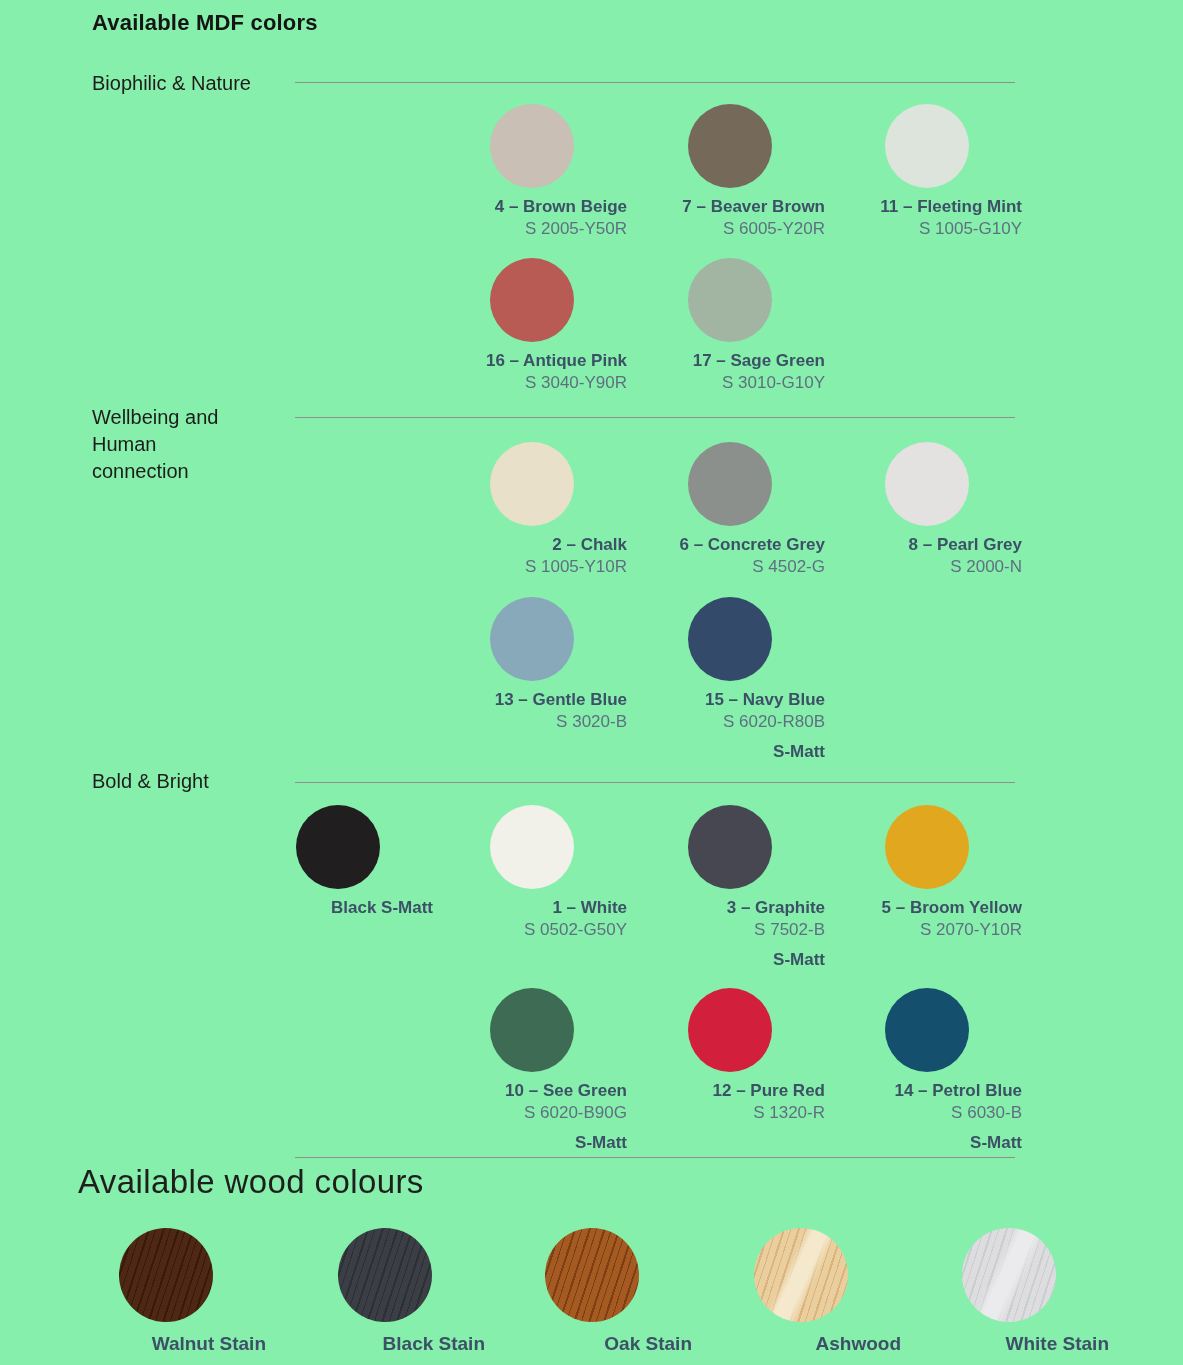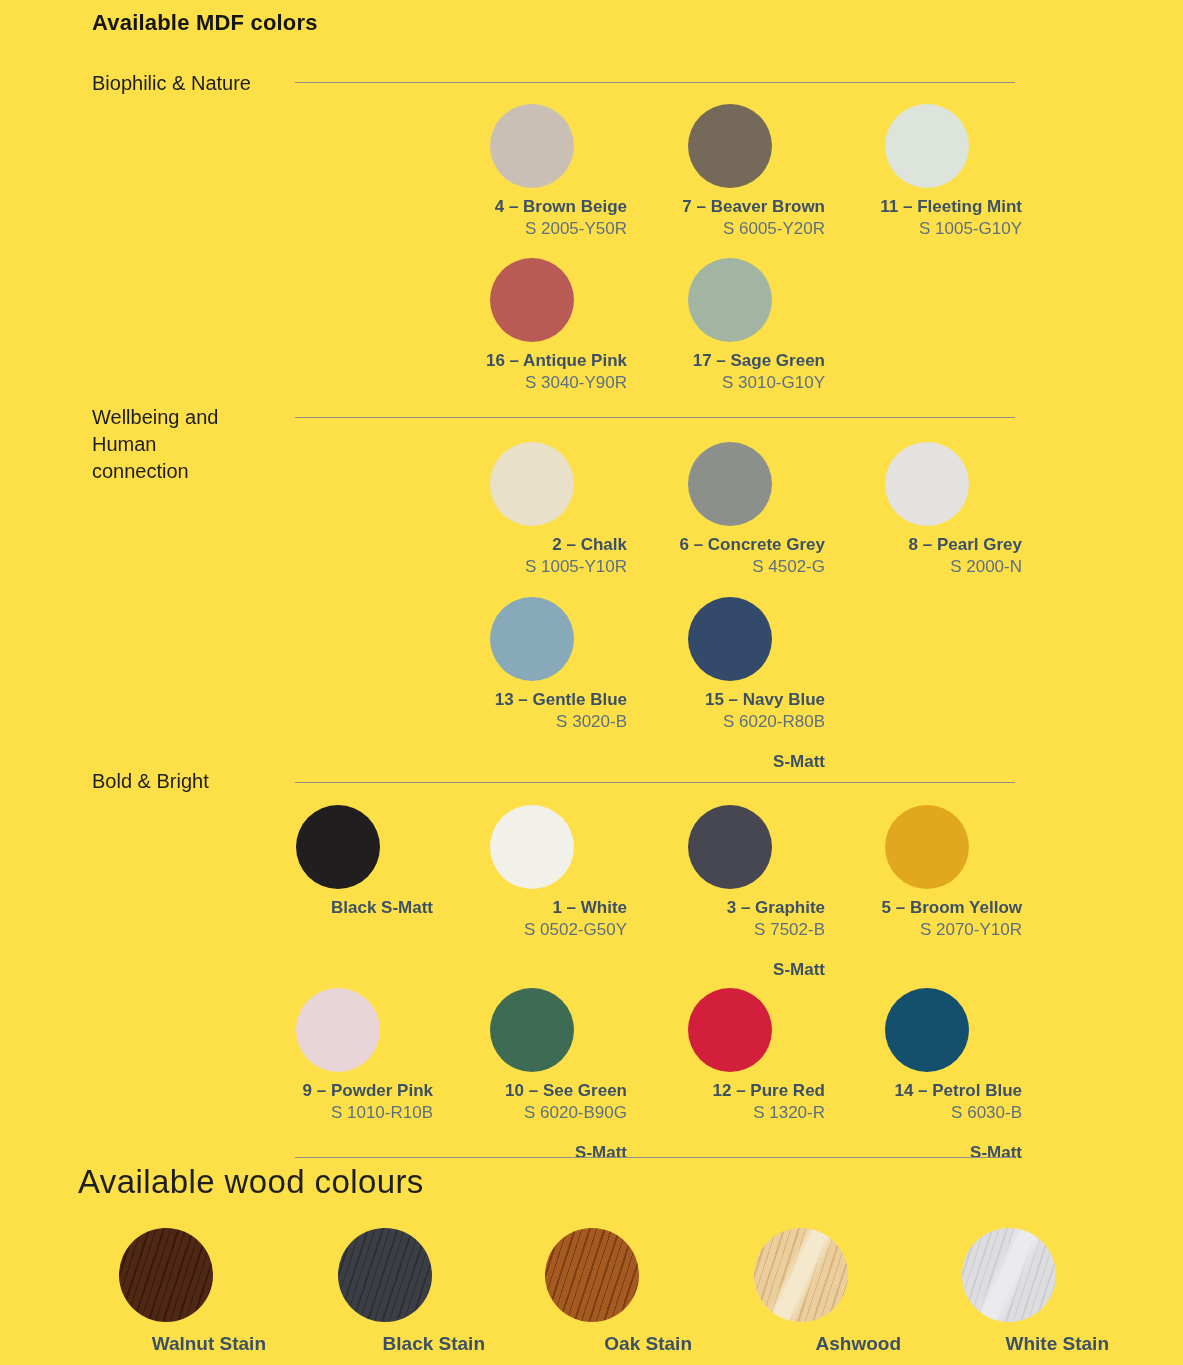--- a/index.html
+++ b/index.html
@@ -2,21 +2,21 @@
 <html><head>
 <meta charset="utf-8">
 <style>
   * { box-sizing: border-box; }
   html, body { margin: 0; padding: 0; background: #ffffff; }
   body { font-family: "Liberation Sans", sans-serif; }
   .page {
     position: relative;
     width: 1183px;
     height: 1365px;
-    background: #fde047;
+    background: #86efac;
     overflow: hidden;
   }
   .mdf-title {
     position: absolute; left: 92px; top: 10px;
     font-size: 22px; font-weight: 700; color: #151514; letter-spacing: .2px;
   }
   .wood-title {
     position: absolute; left: 78px; top: 1163px;
     font-size: 33px; font-weight: 400; color: #1e1e1d; letter-spacing: .4px;
   }
@@ -38,21 +38,21 @@
   }
   .name {
     margin-top: 9px;
     font-size: 17px; font-weight: 700; color: #3c5166; line-height: 20px;
   }
   .code {
     margin-top: 2px;
     font-size: 17px; font-weight: 400; color: #5e7080; line-height: 20px;
   }
   .sub {
-    margin-top: 20px;
+    margin-top: 10px;
     font-size: 17px; font-weight: 700; color: #3c5166; line-height: 20px;
   }
   .wood-cell { width: 200px; }
   .wood-cell .circle {
     width: 94px; height: 94px;
     background:
       linear-gradient(295deg, rgba(255,255,255,0) 38%, var(--light, rgba(255,255,255,0)) 45% 56%, rgba(255,255,255,0) 62%),
       repeating-linear-gradient(108deg, var(--grain) 0 2px, var(--fill) 2px 7px, var(--grain) 7px 8px, var(--fill) 8px 14px);
   }
   .wood-cell .name { margin-top: 12px; font-size: 19px; }
@@ -142,25 +142,20 @@
     <div class="name">3 – Graphite</div>
     <div class="code">S 7502-B</div>
     <div class="sub">S-Matt</div>
   </div>
   <div class="cell" style="left:832px;top:805px">
     <div class="circle" style="--fill: #e1a71e;"></div>
     <div class="name">5 – Broom Yellow</div>
     <div class="code">S 2070-Y10R</div>
   </div>
 
-  <div class="cell" style="left:243px;top:988px">
-    <div class="circle" style="--fill: #e9d5d7;"></div>
-    <div class="name">9 – Powder Pink</div>
-    <div class="code">S 1010-R10B</div>
-  </div>
   <div class="cell" style="left:437px;top:988px">
     <div class="circle" style="--fill: #3e6b54;"></div>
     <div class="name">10 – See Green</div>
     <div class="code">S 6020-B90G</div>
     <div class="sub">S-Matt</div>
   </div>
   <div class="cell" style="left:635px;top:988px">
     <div class="circle" style="--fill: #d2203c;"></div>
     <div class="name">12 – Pure Red</div>
     <div class="code">S 1320-R</div>

